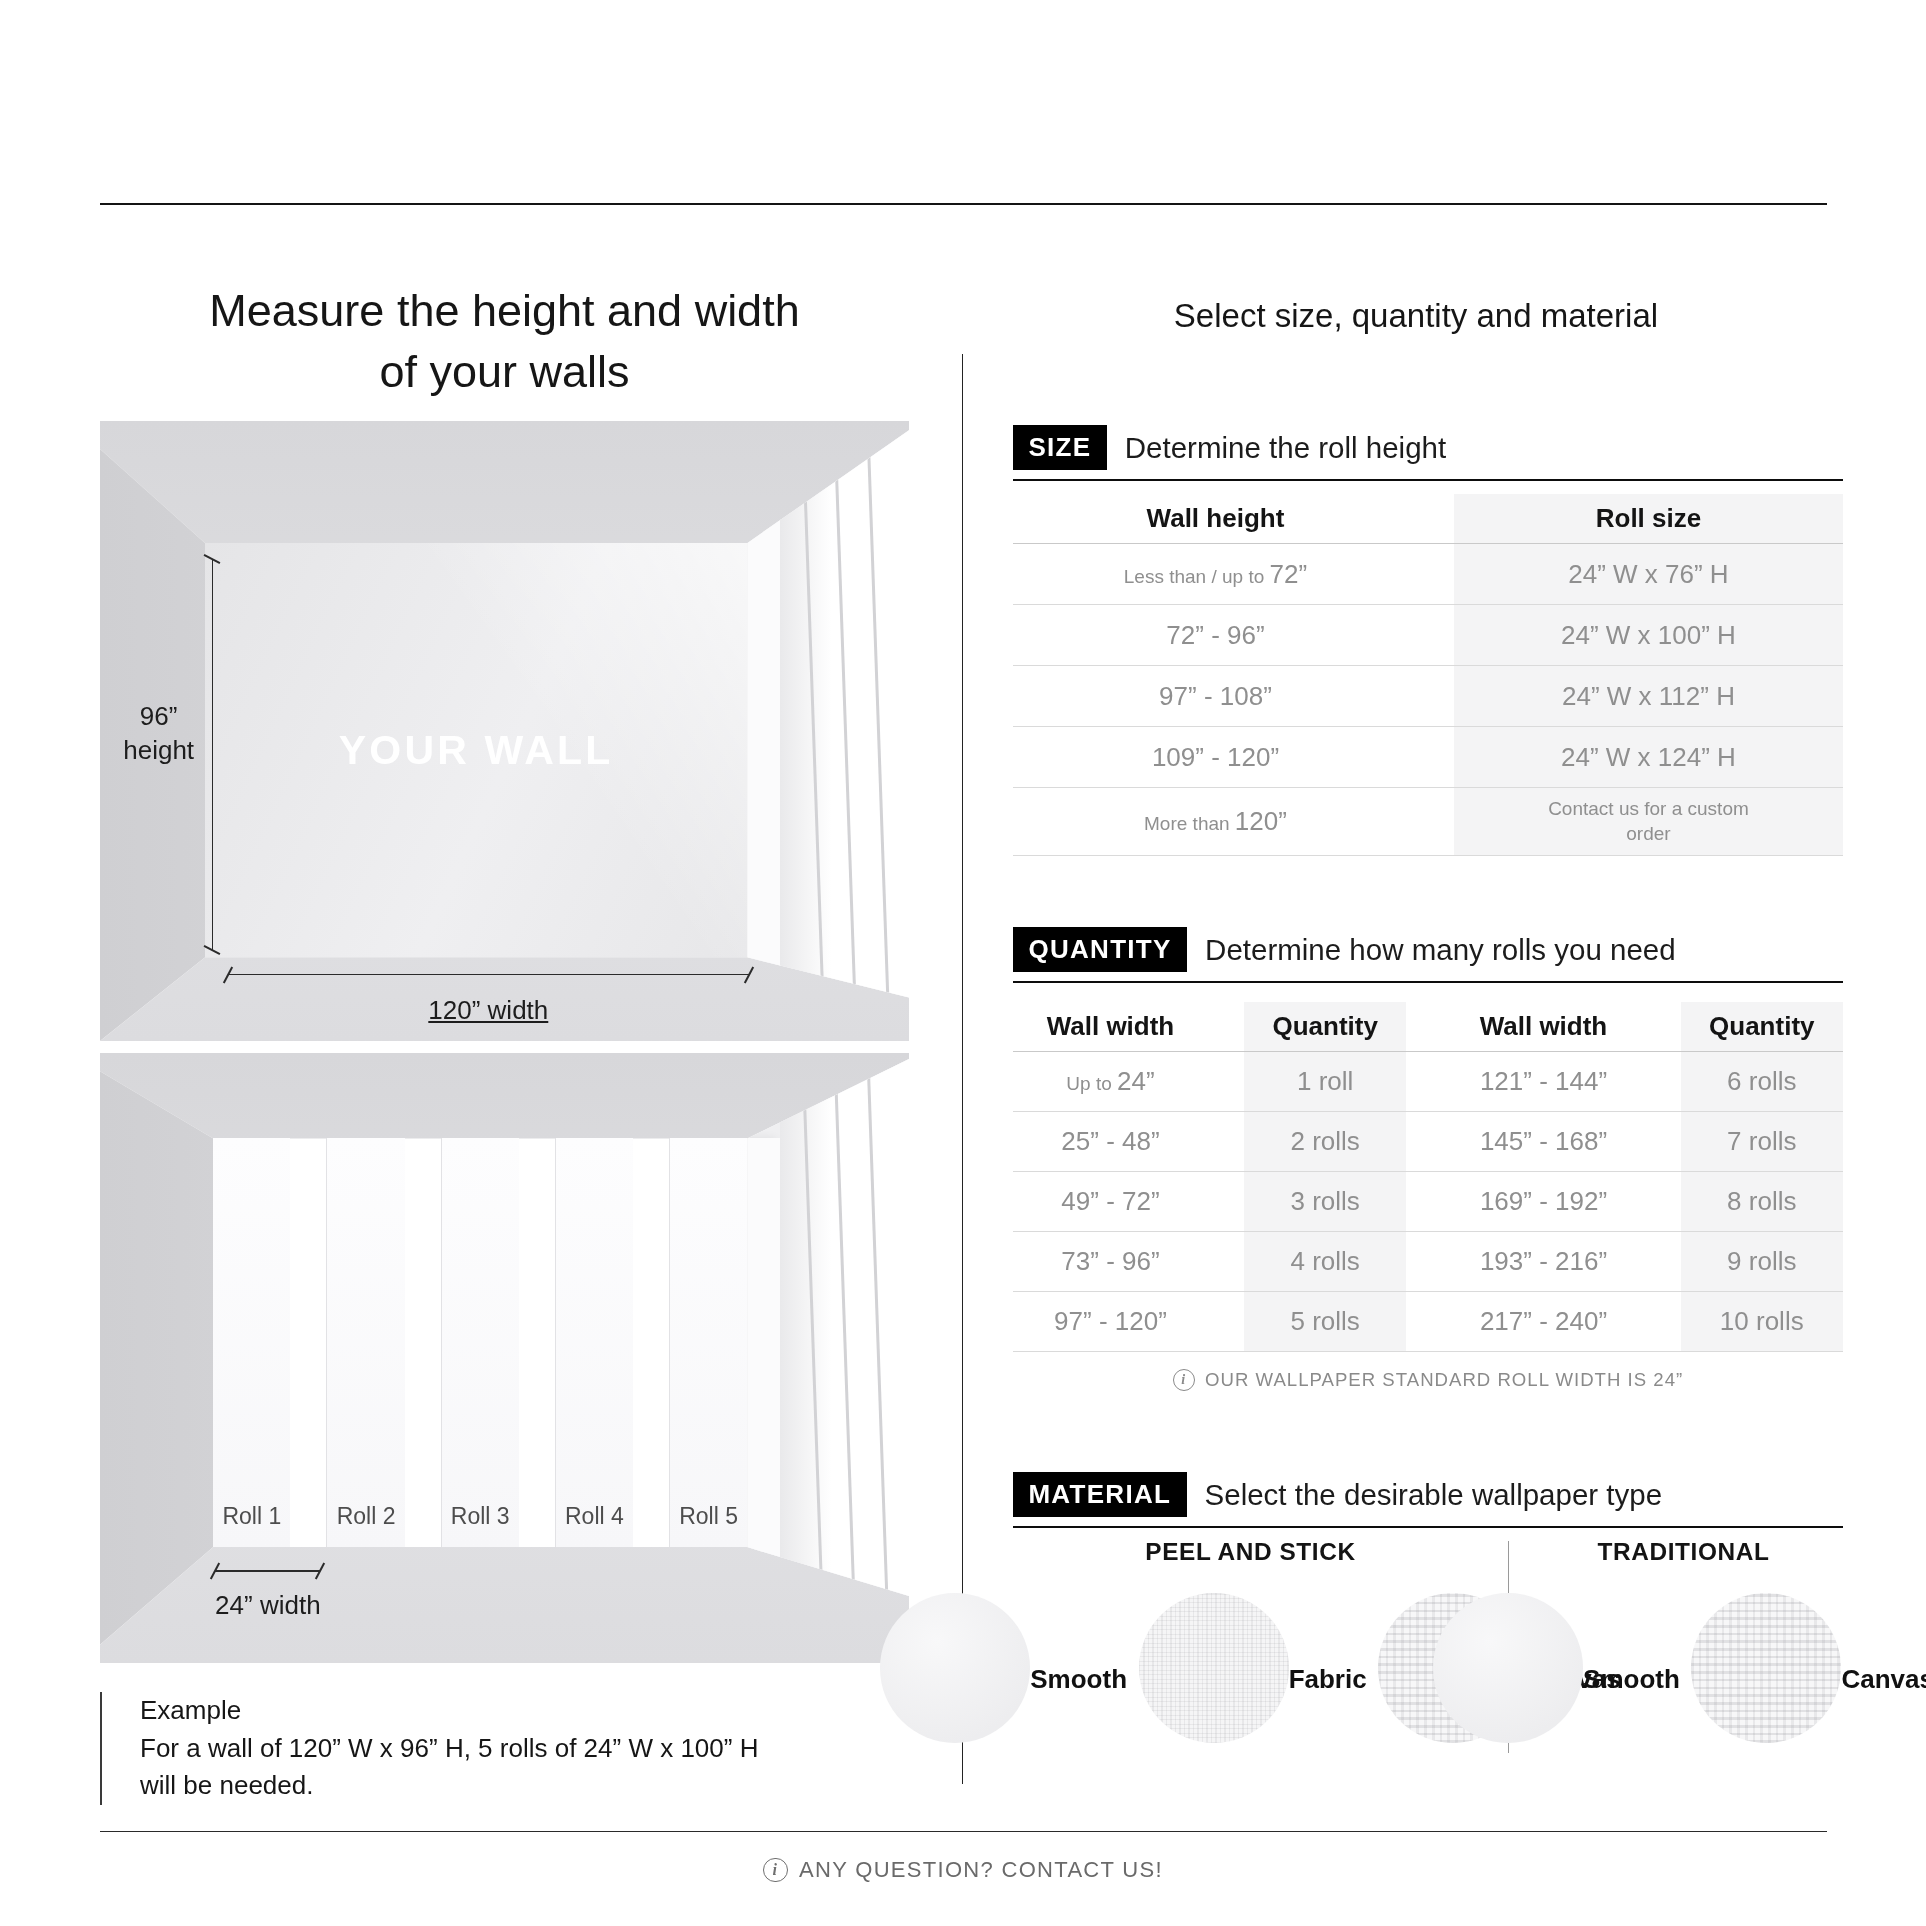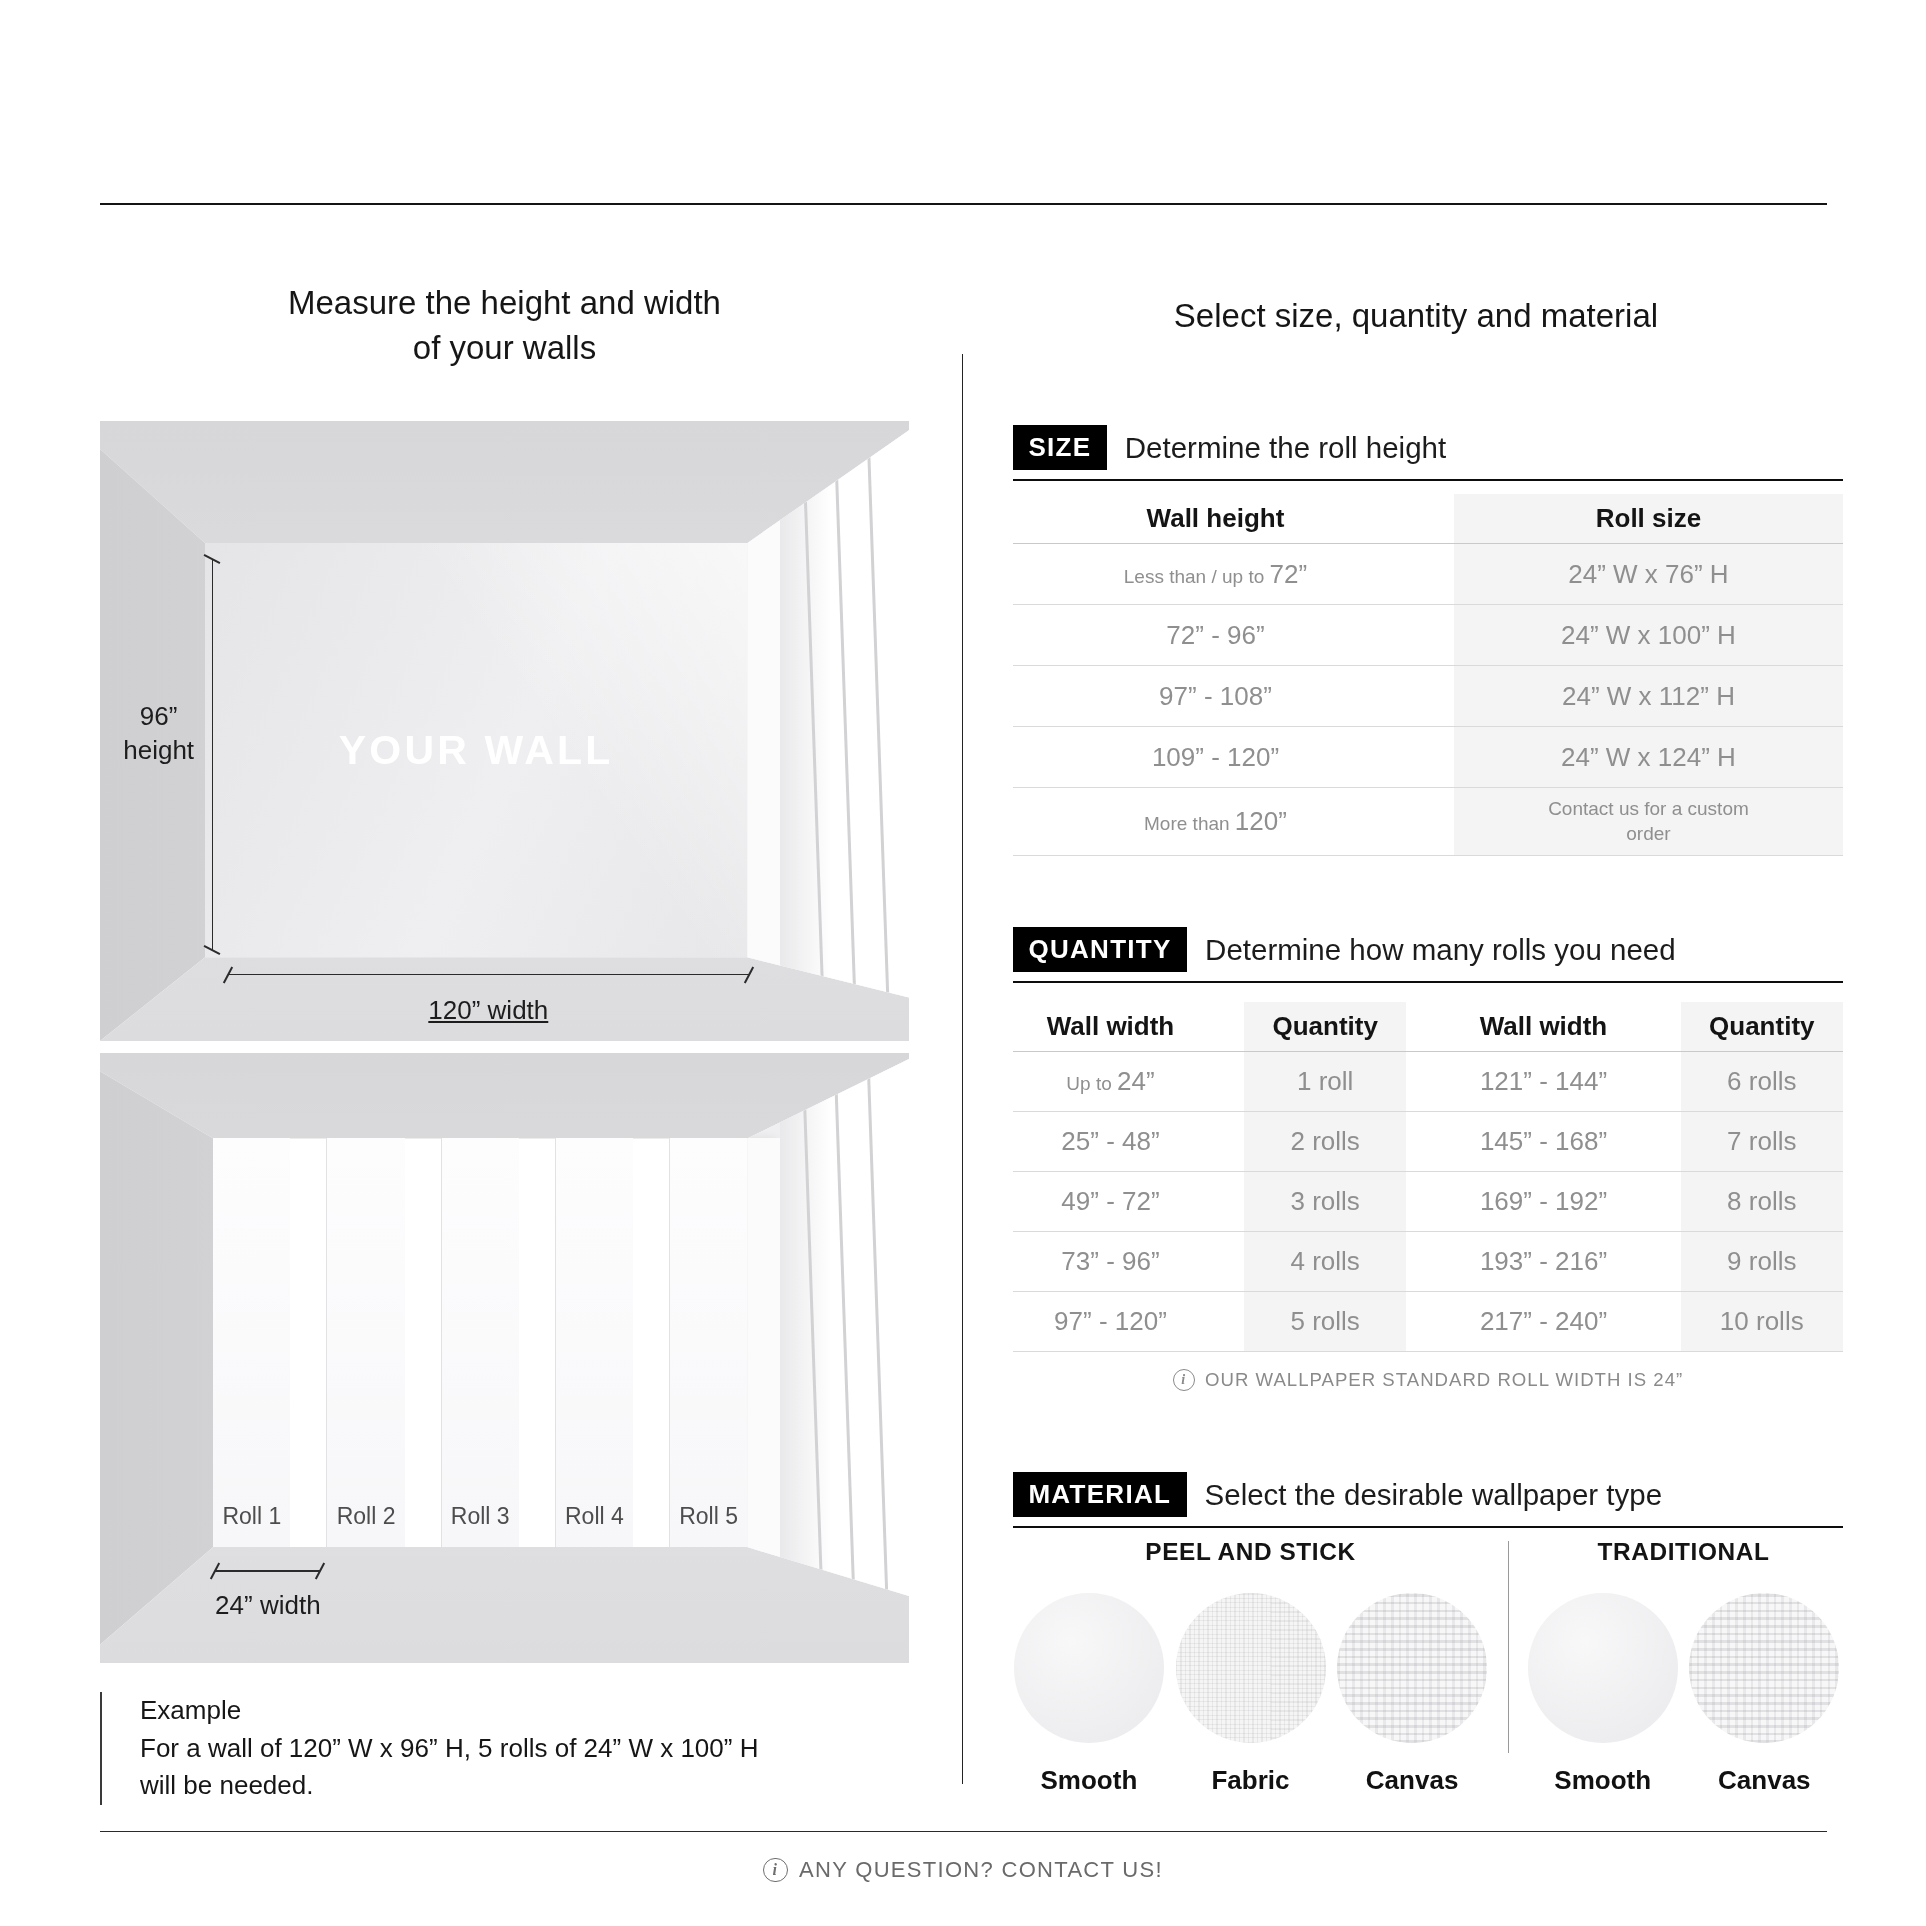--- a/index.html
+++ b/index.html
@@ -7,21 +7,21 @@
   .page { position:relative; width:1926px; height:1926px; background:#ffffff; overflow:hidden; }
 
   
   .page-title { position:absolute; top:50px; left:0; width:100%; text-align:center;
     font-size:62px; font-weight:500; letter-spacing:14px; color:#101010; }
   .title-rule { position:absolute; top:203px; left:100px; width:1727px; height:1.9px; background:#141414; }
   .col-divider { position:absolute; left:962px; top:354px; width:1.3px; height:1430px; background:#232323; }
 
   
   .left-heading { position:absolute; left:100px; top:281px; width:809px; text-align:center;
-    font-size:33px; font-weight:500; line-height:1.35; color:#161616; }
+    font-size:45px; font-weight:500; line-height:1.35; color:#161616; }
   .right-heading { position:absolute; left:989px; top:297px; width:854px; text-align:center;
     font-size:33px; font-weight:500; color:#161616; }
 
   
   .room { position:absolute; left:100px; width:809px; background:#fff; }
   .room1 { top:421px; height:620px; }
   .room2 { top:1053px; height:610px; }
   .room > div { position:absolute; }
 
   .ceiling, .left-wall, .floor, .right-wall { inset:0; }
@@ -121,21 +121,21 @@
   .info-icon { display:inline-flex; width:22px; height:22px; border:1.3px solid #8a8a8a; border-radius:50%;
     align-items:center; justify-content:center; font-size:14px; font-weight:bold; color:#8a8a8a; flex:0 0 auto;
     font-family:"Liberation Serif","DejaVu Serif",serif; font-style:italic; }
 
   
   .mat-group { position:absolute; top:1538px; text-align:center; }
   .mat-group-1 { left:1013px; width:475px; }
   .mat-group-2 { left:1528px; width:311px; }
   .mat-name { font-size:24.4px; font-weight:bold; letter-spacing:0.6px; color:#141414; }
   .swatches { display:flex; gap:11.6px; justify-content:center; margin-top:27px; }
-  .swatch { display:flex; flex-direction:column; align-items:center; }
+  .swatch { display:flex; flex-direction:row; align-items:center; }
   .circle { width:150px; height:150px; border-radius:50%; }
   .sw-label { margin-top:22px; font-size:26px; font-weight:bold; color:#111; }
   .tex-smooth { background-color:#f2f2f3;
     background-image:radial-gradient(circle at 38% 32%, #f8f8f9 0%, #ededef 75%); }
   .tex-fabric { background-color:#f5f5f6;
     background-image:repeating-linear-gradient(0deg, rgba(150,150,155,0.14) 0 1.3px, transparent 1.3px 4.5px),
                      repeating-linear-gradient(90deg, rgba(150,150,155,0.14) 0 1.3px, transparent 1.3px 4.5px); }
   .tex-canvas { background-color:#f7f7f8;
     background-image:repeating-linear-gradient(0deg, rgba(125,125,133,0.18) 0 2.6px, transparent 2.6px 7.7px),
                      repeating-linear-gradient(90deg, rgba(125,125,133,0.12) 0 2.6px, transparent 2.6px 7.7px); }

